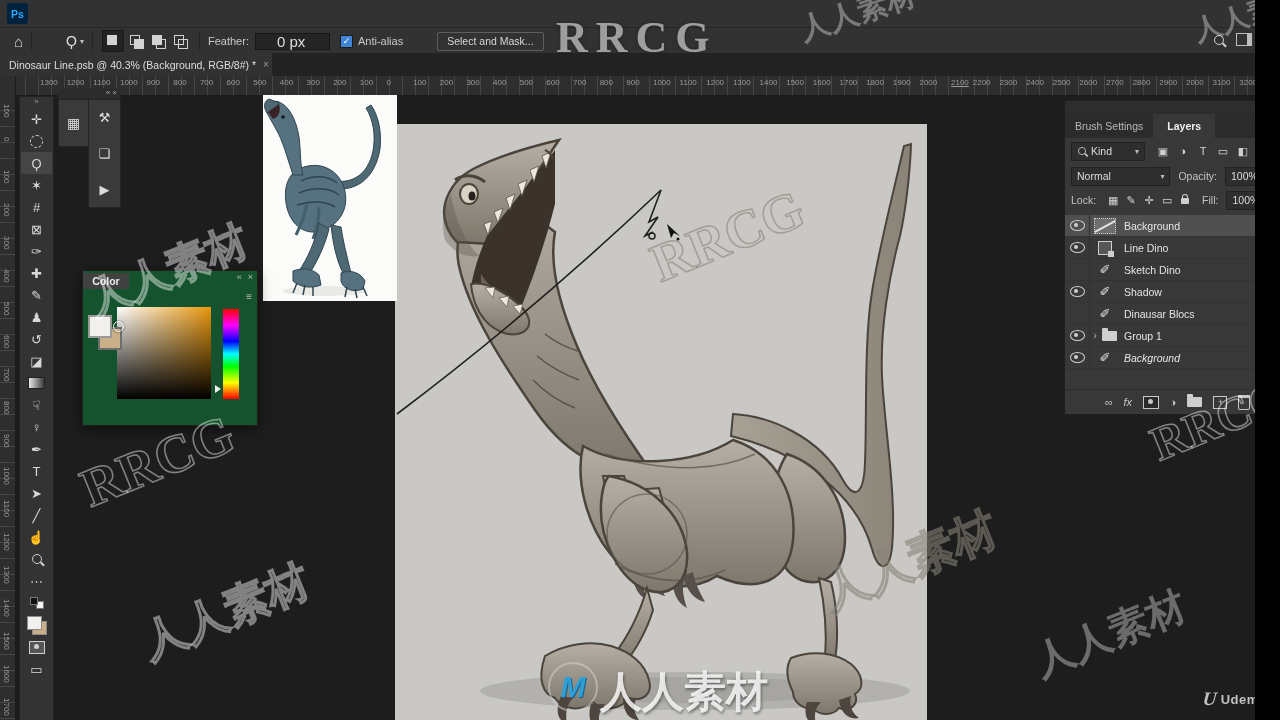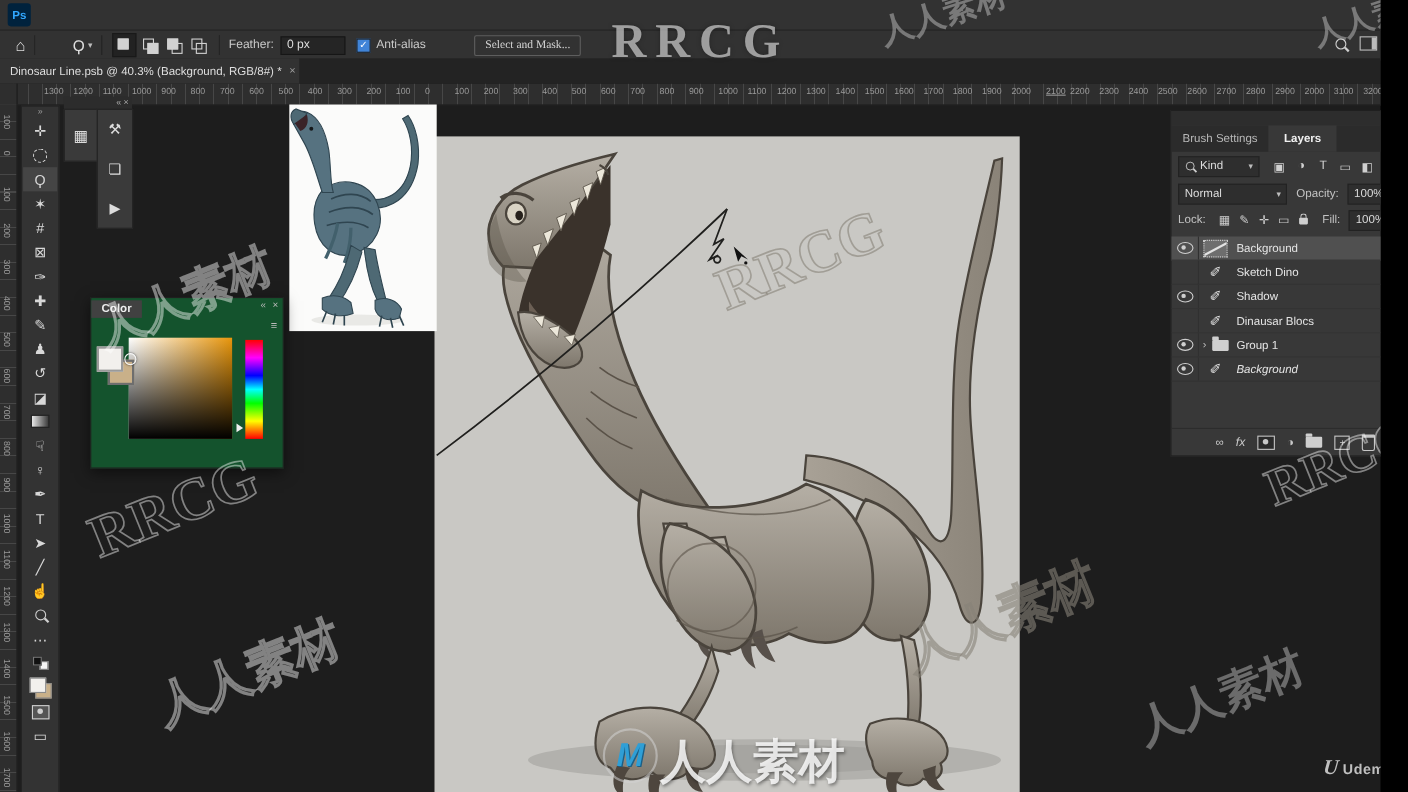--- a/index.html
+++ b/index.html
@@ -18,25 +18,25 @@
   #lasso-opt{display:flex;align-items:center;gap:3px;margin-left:26px;font-size:14px;color:#e0e0e0;}
   .dd-arrow{font-size:8px;color:#bdbdbd;}
   .selmode{width:20px;height:20px;display:flex;align-items:center;justify-content:center;margin:0 1px;position:relative;}
   .selmode.active{background:#222;border:1px solid #191919;}
   .sq{position:absolute;width:8px;height:8px;border:1px solid #d2d2d2;background:#8e8e8e;}
   .sq.hollow{background:transparent;}
   .sq.filled{background:#d2d2d2;}
   .sq.a{left:4px;top:4px;}.sq.b{left:8px;top:8px;}
   #feather-label,#aa-label{font-size:11px;color:#c9c9c9;}
   #feather-box{width:52px;height:15px;background:#252525;border:1px solid #161616;color:#ddd;
-               font-size:11px;line-height:15px;padding-left:5px;margin:0 10px 0 6px;}
+               font-size:15px;line-height:15px;padding-left:21px;margin:0 10px 0 6px;}
   #aa-check{width:11px;height:11px;background:#4084d8;border:1px solid #1c1c1c;color:#fff;font-size:9px;
             line-height:11px;text-align:center;margin-right:5px;}
-  #sam-btn{margin-left:44px;height:17px;border:1px solid #5e5e5e;border-radius:2px;padding:0 9px;
-           font-size:10.5px;line-height:17px;color:#d6d6d6;font-family:Liberation Serif, serif;}
+  #sam-btn{margin-left:34px;height:17px;border:1px solid #5e5e5e;border-radius:2px;padding:0 9px;
+           font-size:10.5px;line-height:17px;color:#d6d6d6;}
   #ob-right{position:absolute;right:12px;top:5px;display:flex;align-items:center;gap:12px;}
   .zoom-g{display:inline-block;width:8px;height:8px;border:1.6px solid #cfcfcf;border-radius:50%;position:relative;}
   .zoom-g:after{content:"";position:absolute;width:5px;height:1.6px;background:#cfcfcf;transform:rotate(45deg);right:-4px;bottom:-2px;}
   .panel-ic{display:inline-block;width:14px;height:11px;border:1px solid #bdbdbd;position:relative;}
   .panel-ic:after{content:"";position:absolute;right:0;top:0;width:4px;height:11px;background:#bdbdbd;}
   #tabbar{position:absolute;left:0;top:53px;width:1280px;height:23px;background:#232323;z-index:5;}
   #doc-tab{position:absolute;left:0;top:0;width:272px;height:23px;background:#323232;display:flex;align-items:center;}
   #doc-tab-title{font-size:10.5px;color:#dedede;padding-left:9px;white-space:nowrap;}
   #doc-tab-close{margin-left:7px;color:#9a9a9a;font-size:10px;}
   
@@ -479,20 +479,29 @@
           <span class="eye-cell">
             <span class="eye-i"></span>
           </span>
           <span class="thumb-cell">
             <span class="thumb-line"></span>
           </span>
           <span class="layer-name">Background</span>
         </div>
         <div class="layer-row">
           <span class="eye-cell">
+            <span class="eye-i"></span>
+          </span>
+          <span class="thumb-cell">
+            <span class="thumb-page"></span>
+          </span>
+          <span class="layer-name">Line Dino</span>
+        </div>
+        <div class="layer-row">
+          <span class="eye-cell">
             <span class="eye-i off"></span>
           </span>
           <span class="thumb-cell">
             <span class="thumb-brush">✐</span>
           </span>
           <span class="layer-name">Sketch Dino</span>
         </div>
         <div class="layer-row">
           <span class="eye-cell">
             <span class="eye-i"></span>

